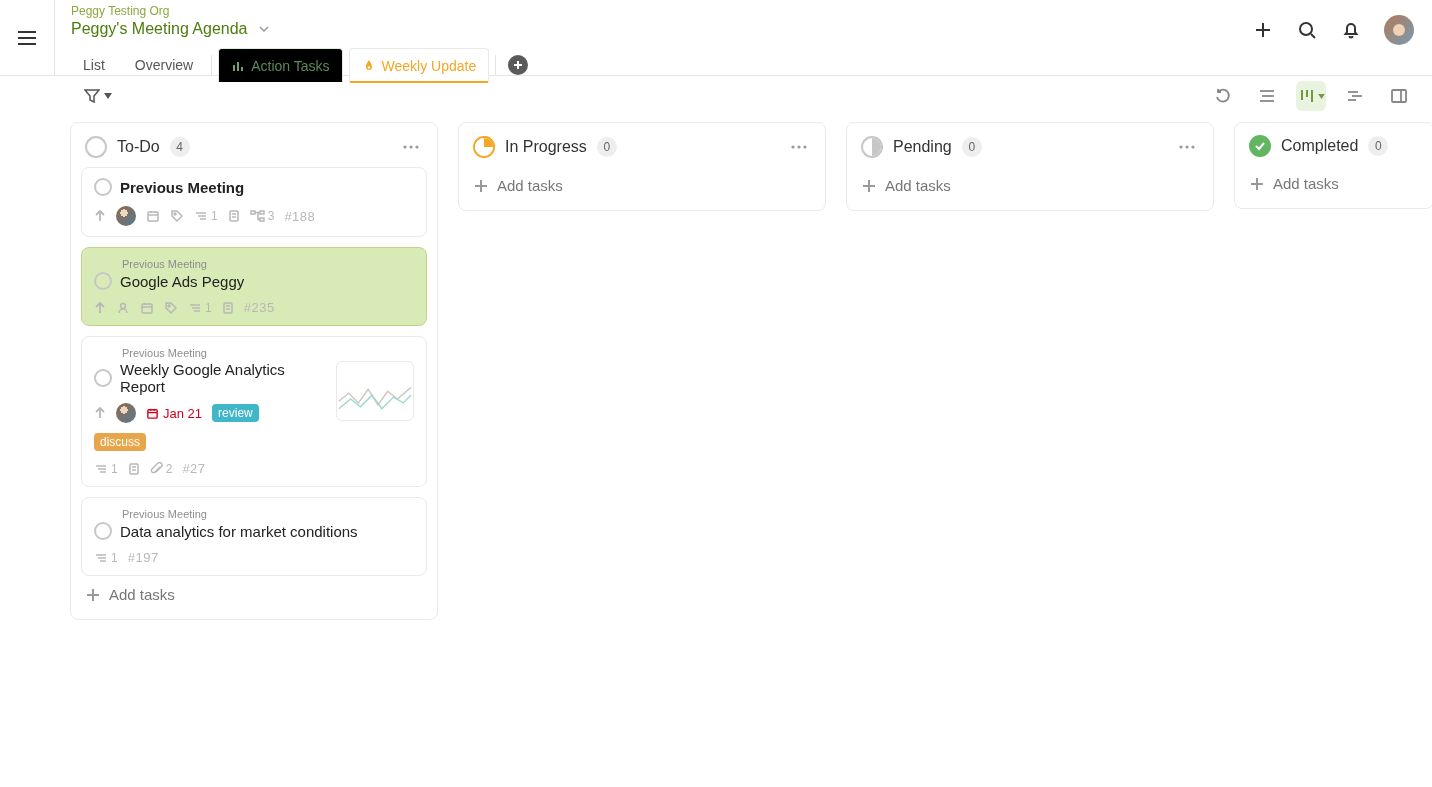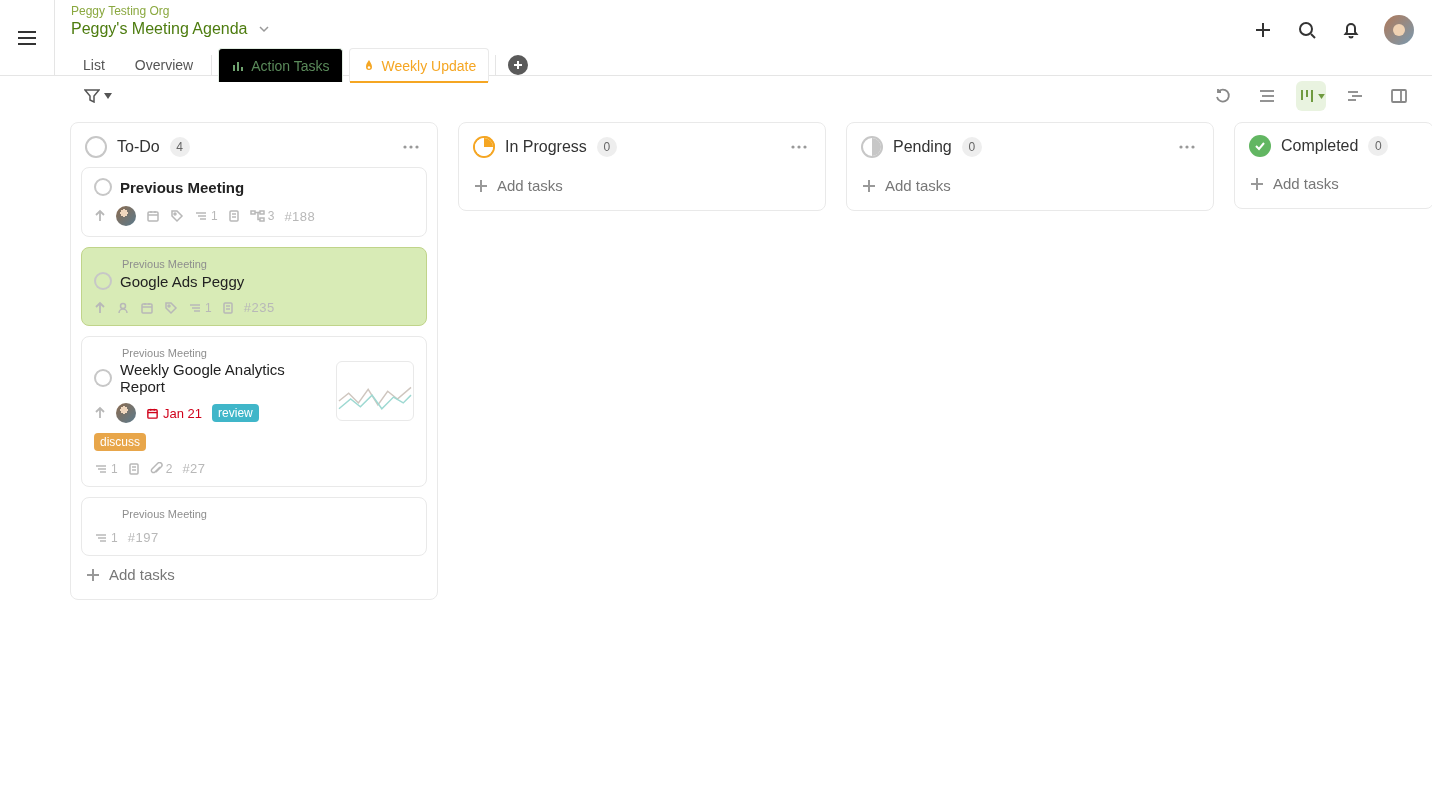--- a/index.html
+++ b/index.html
@@ -652,20 +652,24 @@
             <svg viewBox="0 0 78 60">
               <polyline points="2,40 12,32 22,42 32,28 42,44 52,30 62,38 76,26" fill="none" stroke="#cfc6bf" stroke-width="1.5"></polyline>
               <polyline points="2,48 14,38 24,46 36,34 46,48 58,36 68,42 76,34" fill="none" stroke="#9ed9d2" stroke-width="1.5"></polyline>
             </svg>
           </div>
         </div>
       </div>
 
       <div class="card">
         <div class="card-parent">Previous Meeting</div>
+        <div class="card-title-row">
+          <div class="task-circle"></div>
+          <span class="card-title normal">Data analytics for market conditions</span>
+        </div>
         <div class="card-icons">
           <span class="mini">
             <svg width="14" height="12" viewBox="0 0 14 12" fill="none" stroke="#c8c8c8" stroke-width="1.5">
                 <line x1="2" y1="3" x2="12" y2="3"></line>
                 <line x1="4" y1="6" x2="12" y2="6"></line>
                 <line x1="6" y1="9" x2="12" y2="9"></line>
               </svg>
             <span>1</span>
           </span>
           <span class="hash">#197</span>

